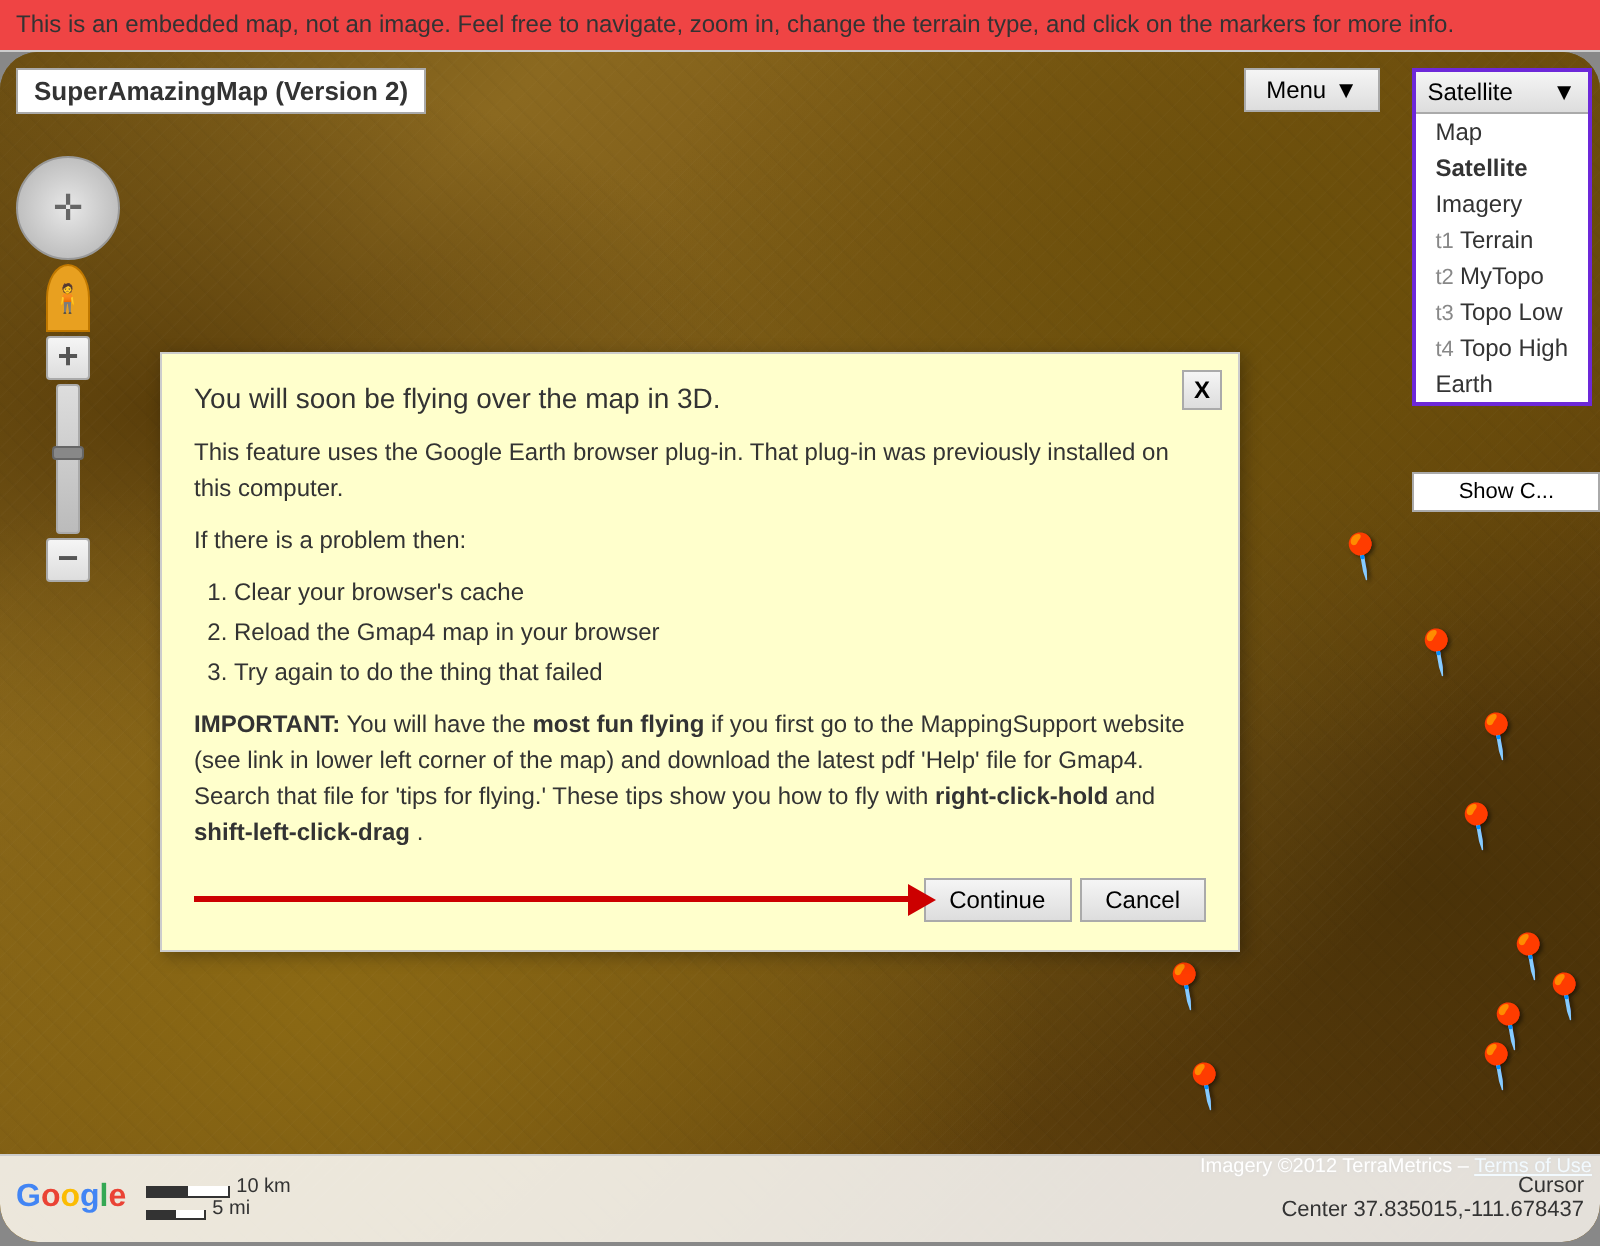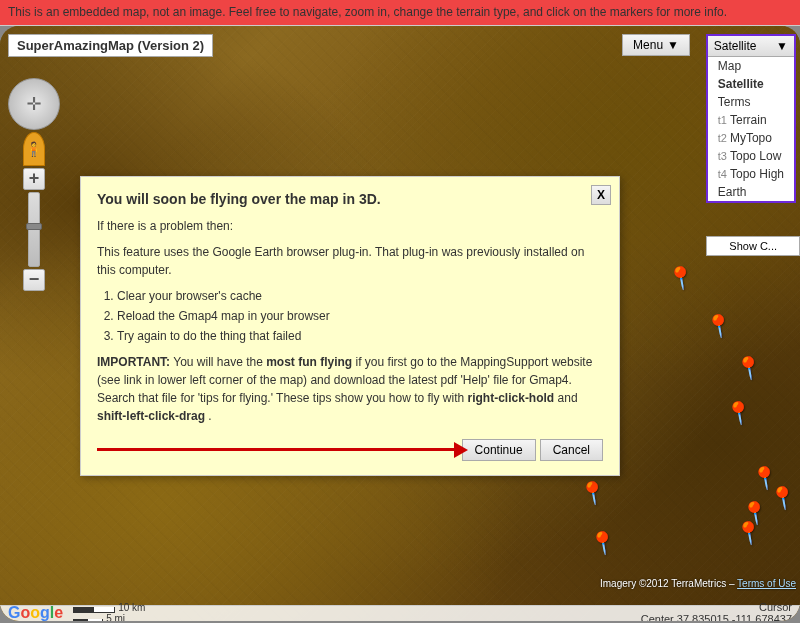--- a/index.html
+++ b/index.html
@@ -150,21 +150,21 @@
       display: flex;
       align-items: center;
       justify-content: center;
       cursor: pointer;
       font-size: 12px;
       font-weight: bold;
     }
 
     #dialog-title {
       font-size: 14px;
-      font-weight: bold;
+      font-weight: normal;
       color: #333;
       margin-bottom: 10px;
       padding-right: 24px;
     }
 
     #dialog-body {
       font-size: 12px;
       color: #333;
       line-height: 1.5;
     }
@@ -231,21 +231,21 @@
       cursor: pointer;
       margin-left: 4px;
     }
 
     
     #bottom-bar {
       position: absolute;
       bottom: 0;
       left: 0;
       right: 0;
-      height: 16px;
+      height: 44px;
       background: rgba(255,255,255,0.85);
       border-top: 1px solid #ccc;
       display: flex;
       align-items: center;
       padding: 0 8px;
       font-size: 11px;
       color: #333;
       z-index: 10;
     }
 
@@ -336,21 +336,21 @@
     <span>▼</span>
   </div>
 
   <div id="map-type-dropdown">
     <div id="map-type-header">
       <span>Satellite</span>
       <span>▼</span>
     </div>
     <div class="map-type-item">Map</div>
     <div class="map-type-item active">Satellite</div>
-    <div class="map-type-item">Terms</div>
+    <div class="map-type-item">Imagery</div>
     <div class="map-type-item">
       <span class="map-type-prefix">t1 </span>Terrain
     </div>
     <div class="map-type-item">
       <span class="map-type-prefix">t2 </span>MyTopo
     </div>
     <div class="map-type-item">
       <span class="map-type-prefix">t3 </span>Topo Low
     </div>
     <div class="map-type-item">
@@ -375,22 +375,22 @@
   <div class="pin" style="top:505px;left:590px;">📍</div>
 
   <div id="dialog">
     <div id="dialog-close">
       <span>X</span>
     </div>
 
     <div id="dialog-title">You will soon be flying over the map in 3D.</div>
 
     <div id="dialog-body">
+      <p>This feature uses the Google Earth browser plug-in. That plug-in was previously installed on this computer.</p>
       <p>If there is a problem then:</p>
-      <p>This feature uses the Google Earth browser plug-in. That plug-in was previously installed on this computer.</p>
       <ol>
         <li>Clear your browser's cache</li>
         <li>Reload the Gmap4 map in your browser</li>
         <li>Try again to do the thing that failed</li>
       </ol>
       <p class="dialog-important">
         <span class="bold">IMPORTANT:</span>
         <span> You will have the </span>
         <span class="bold">most fun flying</span>
         <span> if you first go to the MappingSupport website (see link in lower left corner of the map) and download the latest pdf 'Help' file for Gmap4. Search that file for 'tips for flying.' These tips show you how to fly with </span>

